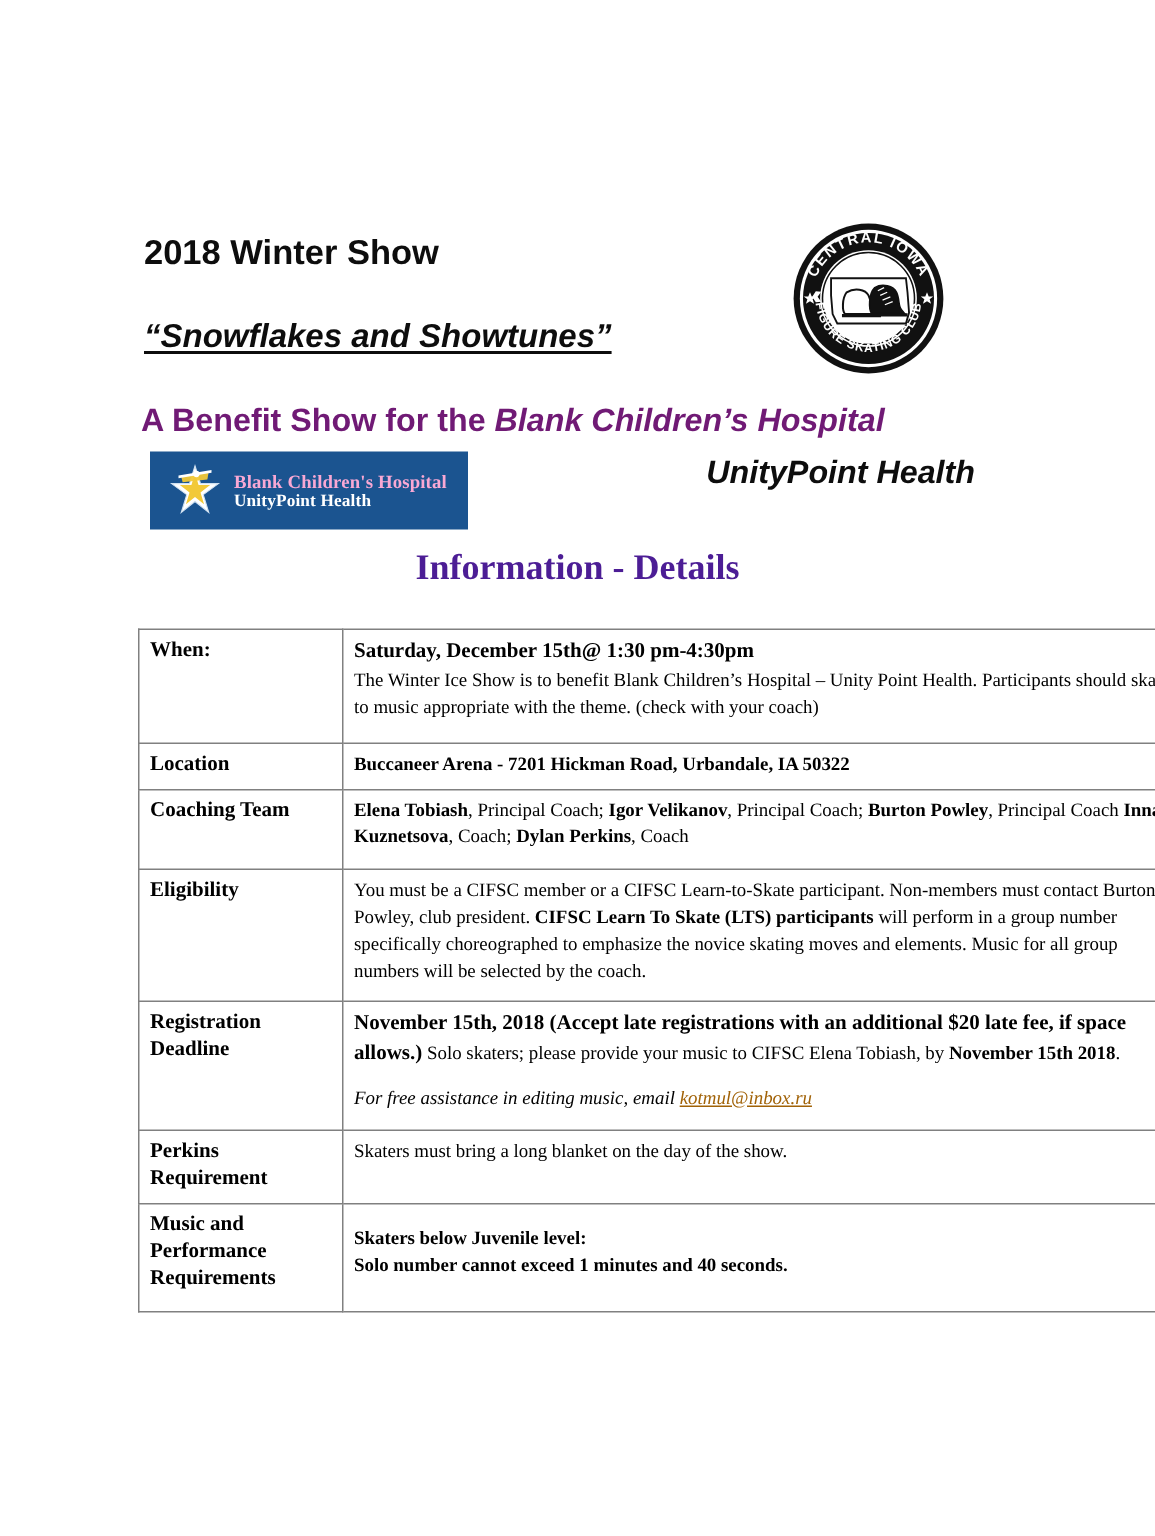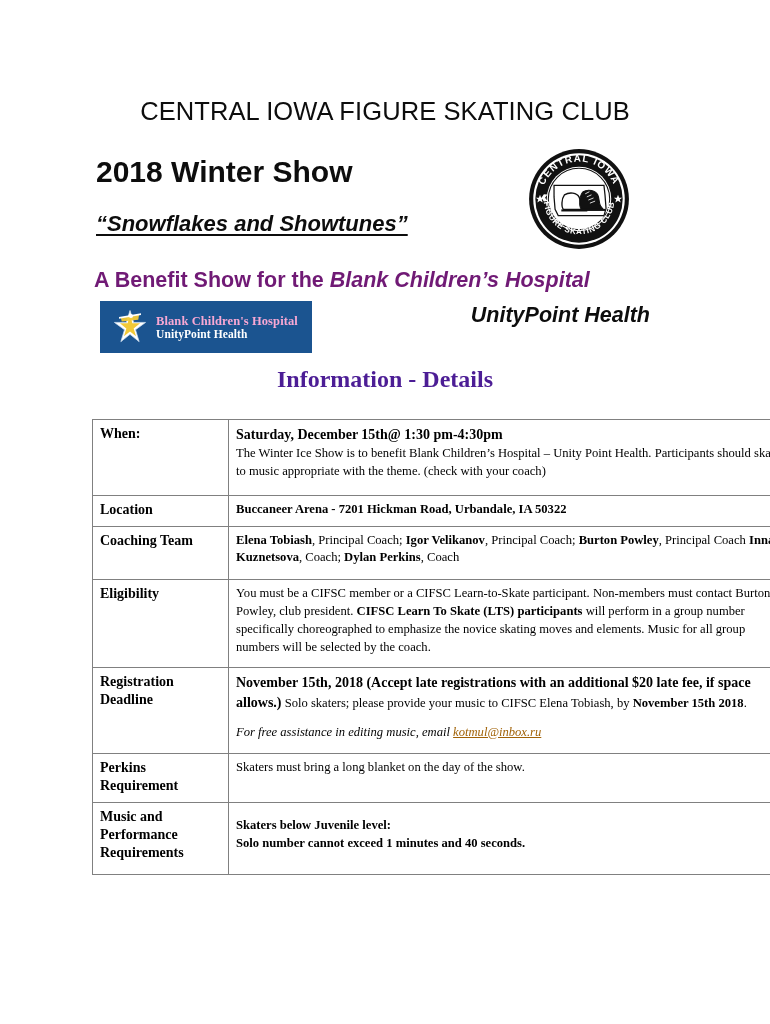--- a/index.html
+++ b/index.html
@@ -36,21 +36,21 @@
     font-weight: 400;
     letter-spacing: 0.1px;
     color: #0d0d0d;
   }
 
   .show-title {
     position: absolute;
     left: 96px;
     top: 155px;
     font-family: "Liberation Sans", "DejaVu Sans", sans-serif;
-    font-size: 30px;
+    font-size: 23px;
     font-weight: bold;
     color: #0d0d0d;
   }
 
   .show-theme {
     position: absolute;
     left: 96px;
     top: 211px;
     font-family: "Liberation Sans", "DejaVu Sans", sans-serif;
     font-size: 22px;
@@ -198,21 +198,20 @@
   .row-registration .content { padding-bottom: 12px; }
   .row-general .content { padding-bottom: 12px; }
   .row-music .label { padding-bottom: 12px; }
   .row-music .content { padding-top: 14px; font-size: 13.3px; font-weight: bold; }
 </style>
 </head>
 <body>
 
 <div class="page">
 
-  <div class="club-title">CENTRAL IOWA FIGURE SKATING CLUB</div>
 
   <div class="show-title">2018 Winter Show</div>
 
   <div class="show-theme">“Snowflakes and Showtunes”</div>
 
   <div class="benefit-line1">
     <span>A Benefit Show for the </span><span class="em">Blank Children’s Hospital</span>
   </div>
 
   <div class="benefit-line2">UnityPoint Health</div>

